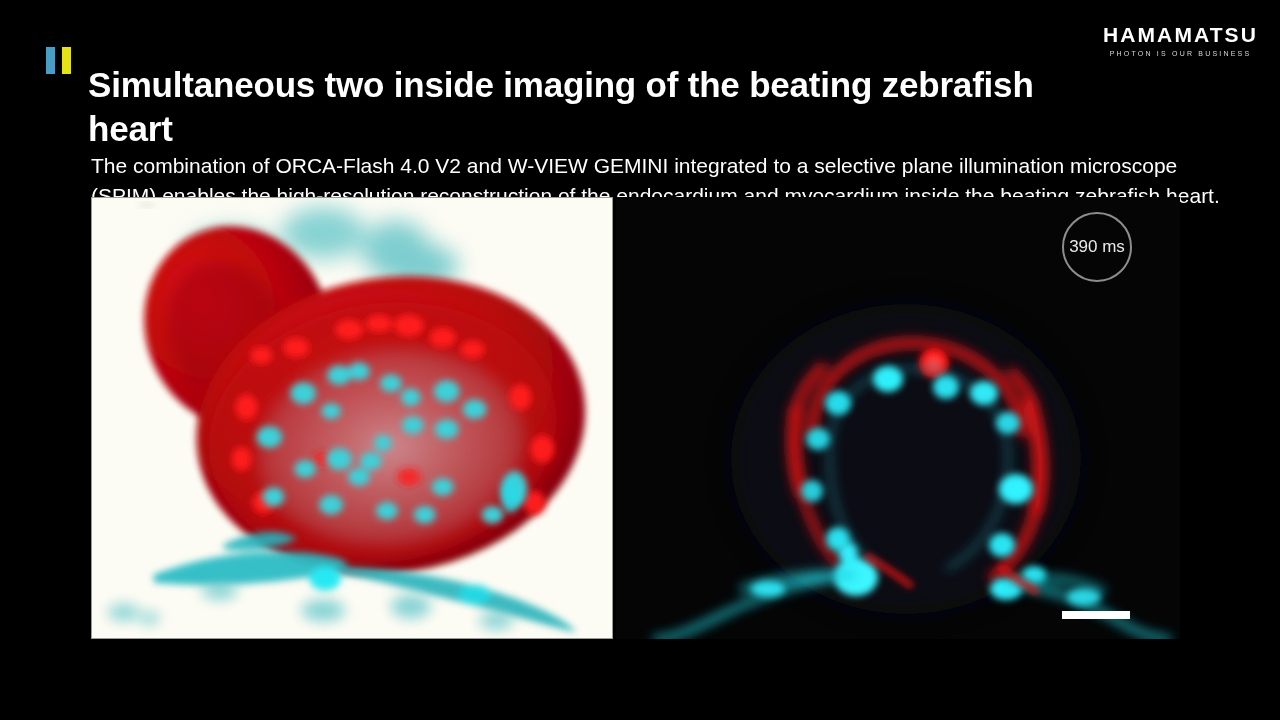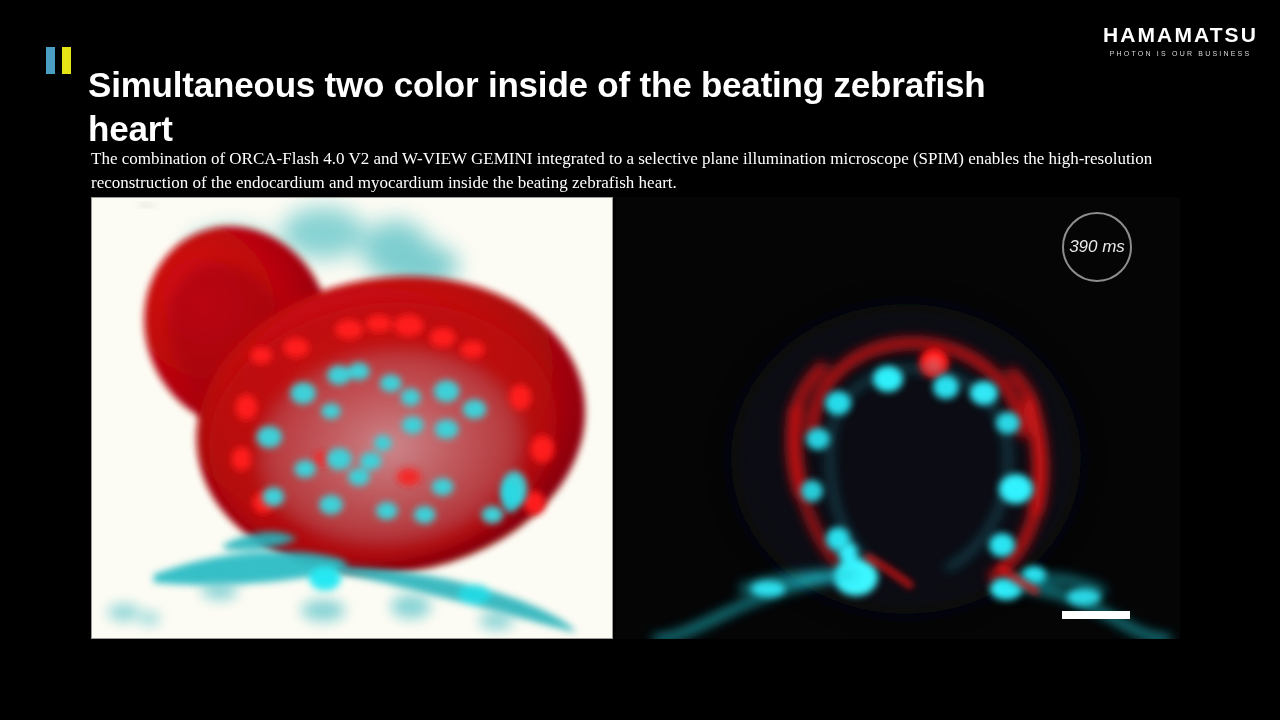--- a/index.html
+++ b/index.html
@@ -72,23 +72,23 @@
     max-width: 980px;
   }
 
   
   .description {
     position: absolute;
     top: 130px;
     left: 91px;
     width: 1135px;
     color: #ffffff;
-    font-size: 17px;
+    font-size: 21px;
     line-height: 1.42;
-    font-family: Liberation Serif, serif;
+    font-family: Liberation Sans, sans-serif;
   }
 
   
   .figure-area {
     position: absolute;
     top: 197px;
     left: 0;
     width: 1280px;
     height: 442px;
   }
@@ -109,21 +109,20 @@
 
   
   .panel-right {
     position: absolute;
     left: 616px;
     top: 0;
     width: 564px;
     height: 442px;
     background: #0f766e;
     overflow: hidden;
-    font-style: italic;
   }
   .plane-img { position: absolute; inset: 0; }
 
   
   .timer-badge {
     position: absolute;
     top: 15px;
     right: 48px;
     width: 70px;
     height: 70px;
@@ -157,21 +156,21 @@
 <div class="brand">
   <div class="brand-name">HAMAMATSU</div>
   <div class="brand-tagline">PHOTON IS OUR BUSINESS</div>
 </div>
 
 <div class="title-row">
   <div class="title-bars">
     <span class="bar bar-blue"></span>
     <span class="bar bar-yellow"></span>
   </div>
-  <h1 class="title-text">Simultaneous two color inside of the beating zebrafish heart</h1>
+  <h1 class="title-text">Simultaneous two inside imaging of the beating zebrafish heart</h1>
 </div>
 
 <p class="description">The combination of ORCA-Flash 4.0 V2 and W-VIEW GEMINI integrated to a selective plane illumination microscope (SPIM) enables the high-resolution reconstruction of the endocardium and myocardium inside the beating zebrafish heart.</p>
 
 <div class="figure-area">
 
   <div class="panel-left">
     <svg class="render3d" viewBox="0 0 522 442" preserveAspectRatio="none">
       <defs>
         <filter id="softBlurA" x="-40%" y="-40%" width="180%" height="180%">

